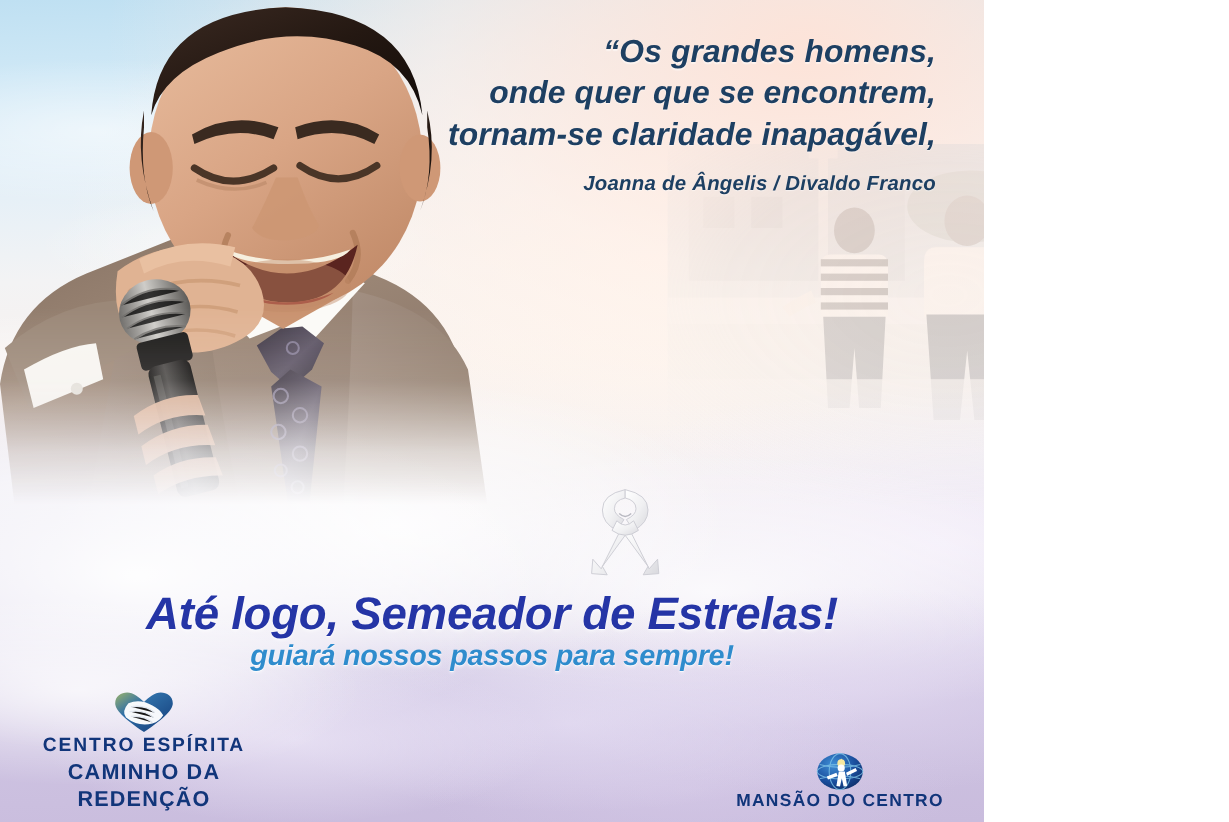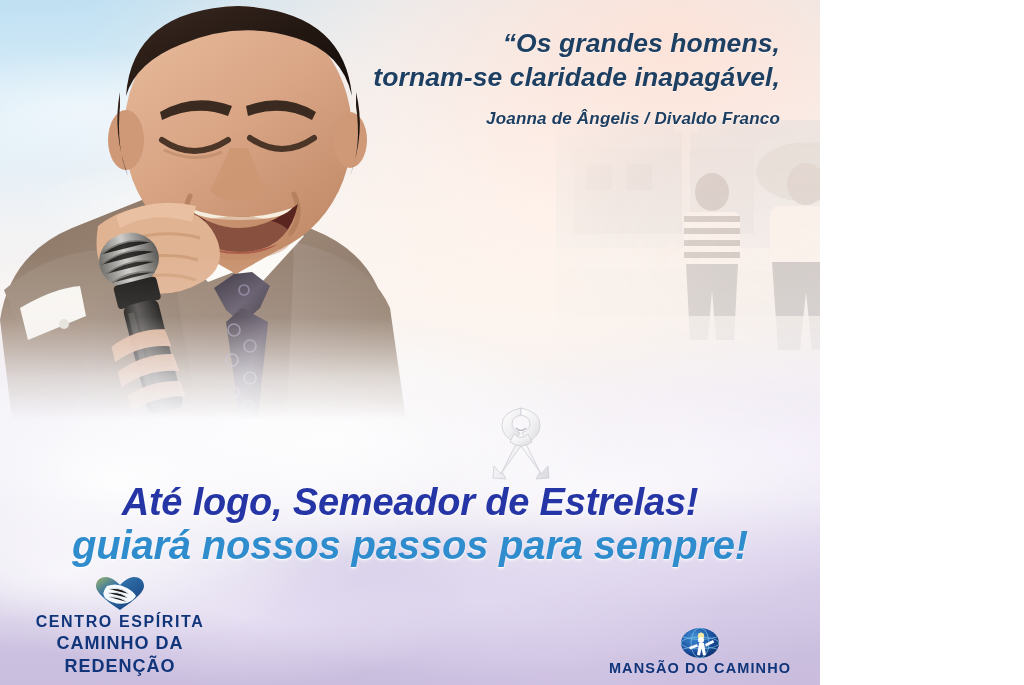--- a/index.html
+++ b/index.html
@@ -79,27 +79,27 @@
   #attrib {
     margin-top:13px; font-size:17px; font-weight:bold; font-style:italic;
     color:#1d3f62; letter-spacing:.2px;
     text-shadow:0 1px 1px rgba(255,255,255,.5);
   }
 
   
   #ribbon { position:absolute; left:492px; top:404px; width:58px; height:82px; }
 
   
-  #headline { position:absolute; left:0; right:0; top:482px; text-align:center; }
+  #headline { position:absolute; left:0; right:0; top:492px; text-align:center; }
   #headline .hl { font-weight:bold; font-style:italic; white-space:nowrap;
                   letter-spacing:-.2px; line-height:1.06;
                   text-shadow:0 2px 3px rgba(255,255,255,.55), 0 1px 0 rgba(255,255,255,.7); }
   #headline .hl1 { font-size:38px; color:#2535a6; }
   #headline .hl2 { font-size:36px; color:#2050ab; margin-top:2px; }
-  #headline .hl3 { font-size:40px; color:#2f8ccd; margin-top:2px; }
+  #headline .hl3 { font-size:24px; color:#2f8ccd; margin-top:2px; }
 
   
   .logo { position:absolute; bottom:8px; text-align:center; }
   #logo-left  { left:14px;  width:212px; }
   #logo-right { right:10px; width:220px; }
   .logo .mark { height:36px; display:flex; align-items:center; justify-content:center; }
   .logo .l1 { font-size:16px; font-weight:bold; color:#11357a; letter-spacing:1.6px; line-height:1.25; }
   .logo .l2 { font-size:18px;   font-weight:bold; color:#11357a; letter-spacing:1.0px; line-height:1.25; }
   #logo-right .l2 { font-size:14.5px; letter-spacing:1.1px; }
 </style>
@@ -293,20 +293,21 @@
       <path d="M112 348 q28-12 56-4 l2 18 q-30-10-58 2z" fill="#ddb092" opacity=".95"></path>
       <path d="M112 374 q28-12 58-4 l2 18 q-32-10-60 2z" fill="#d8aa8c" opacity=".95"></path>
       <path d="M116 400 q26-10 54-2 l2 16 q-30-8-56 2z" fill="#d3a486" opacity=".9"></path>
     </g>
   </svg>
 
   <div class="cloudlayer cl-b"></div>
 
   <div id="quote">
     <div class="qline">“Os grandes homens,</div>
+    <div class="qline">onde quer que se encontrem,</div>
     <div class="qline">tornam-se claridade inapagável,</div>
     <div id="attrib">Joanna de Ângelis / Divaldo Franco</div>
   </div>
 
   <svg id="ribbon" viewBox="0 0 58 82">
     <defs>
       <linearGradient id="rbg" x1="0" y1="0" x2="1" y2="1">
         <stop offset="0" stop-color="#ffffff"></stop>
           <stop offset=".55" stop-color="#f0f0f2"></stop>
           <stop offset="1" stop-color="#d9d9de"></stop>
@@ -378,16 +379,16 @@
         <path d="M24 9 q-3 5 0 8 q4-3 0-8z" fill="url(#fl)"></path>
         <circle cx="24" cy="13" r="3.2" fill="#f8e9a0"></circle>
         <g fill="#ffffff">
           <circle cx="24" cy="17" r="3"></circle>
           <path d="M22 20 h5 l2 12 -3 .5 -1.5-7 -1.5 7 -3-.5z"></path>
           <path d="M20 21 l-8 3 1 2.6 8-3z"></path>
           <path d="M28 21 l8-4 1.2 2.5 -8.2 4z"></path>
         </g>
       </svg>
     </div>
-    <div class="l2">MANSÃO DO CAMINHO</div>
+    <div class="l2">MANSÃO DO CENTRO</div>
   </div>
 
 </div>
 
 </body></html>

